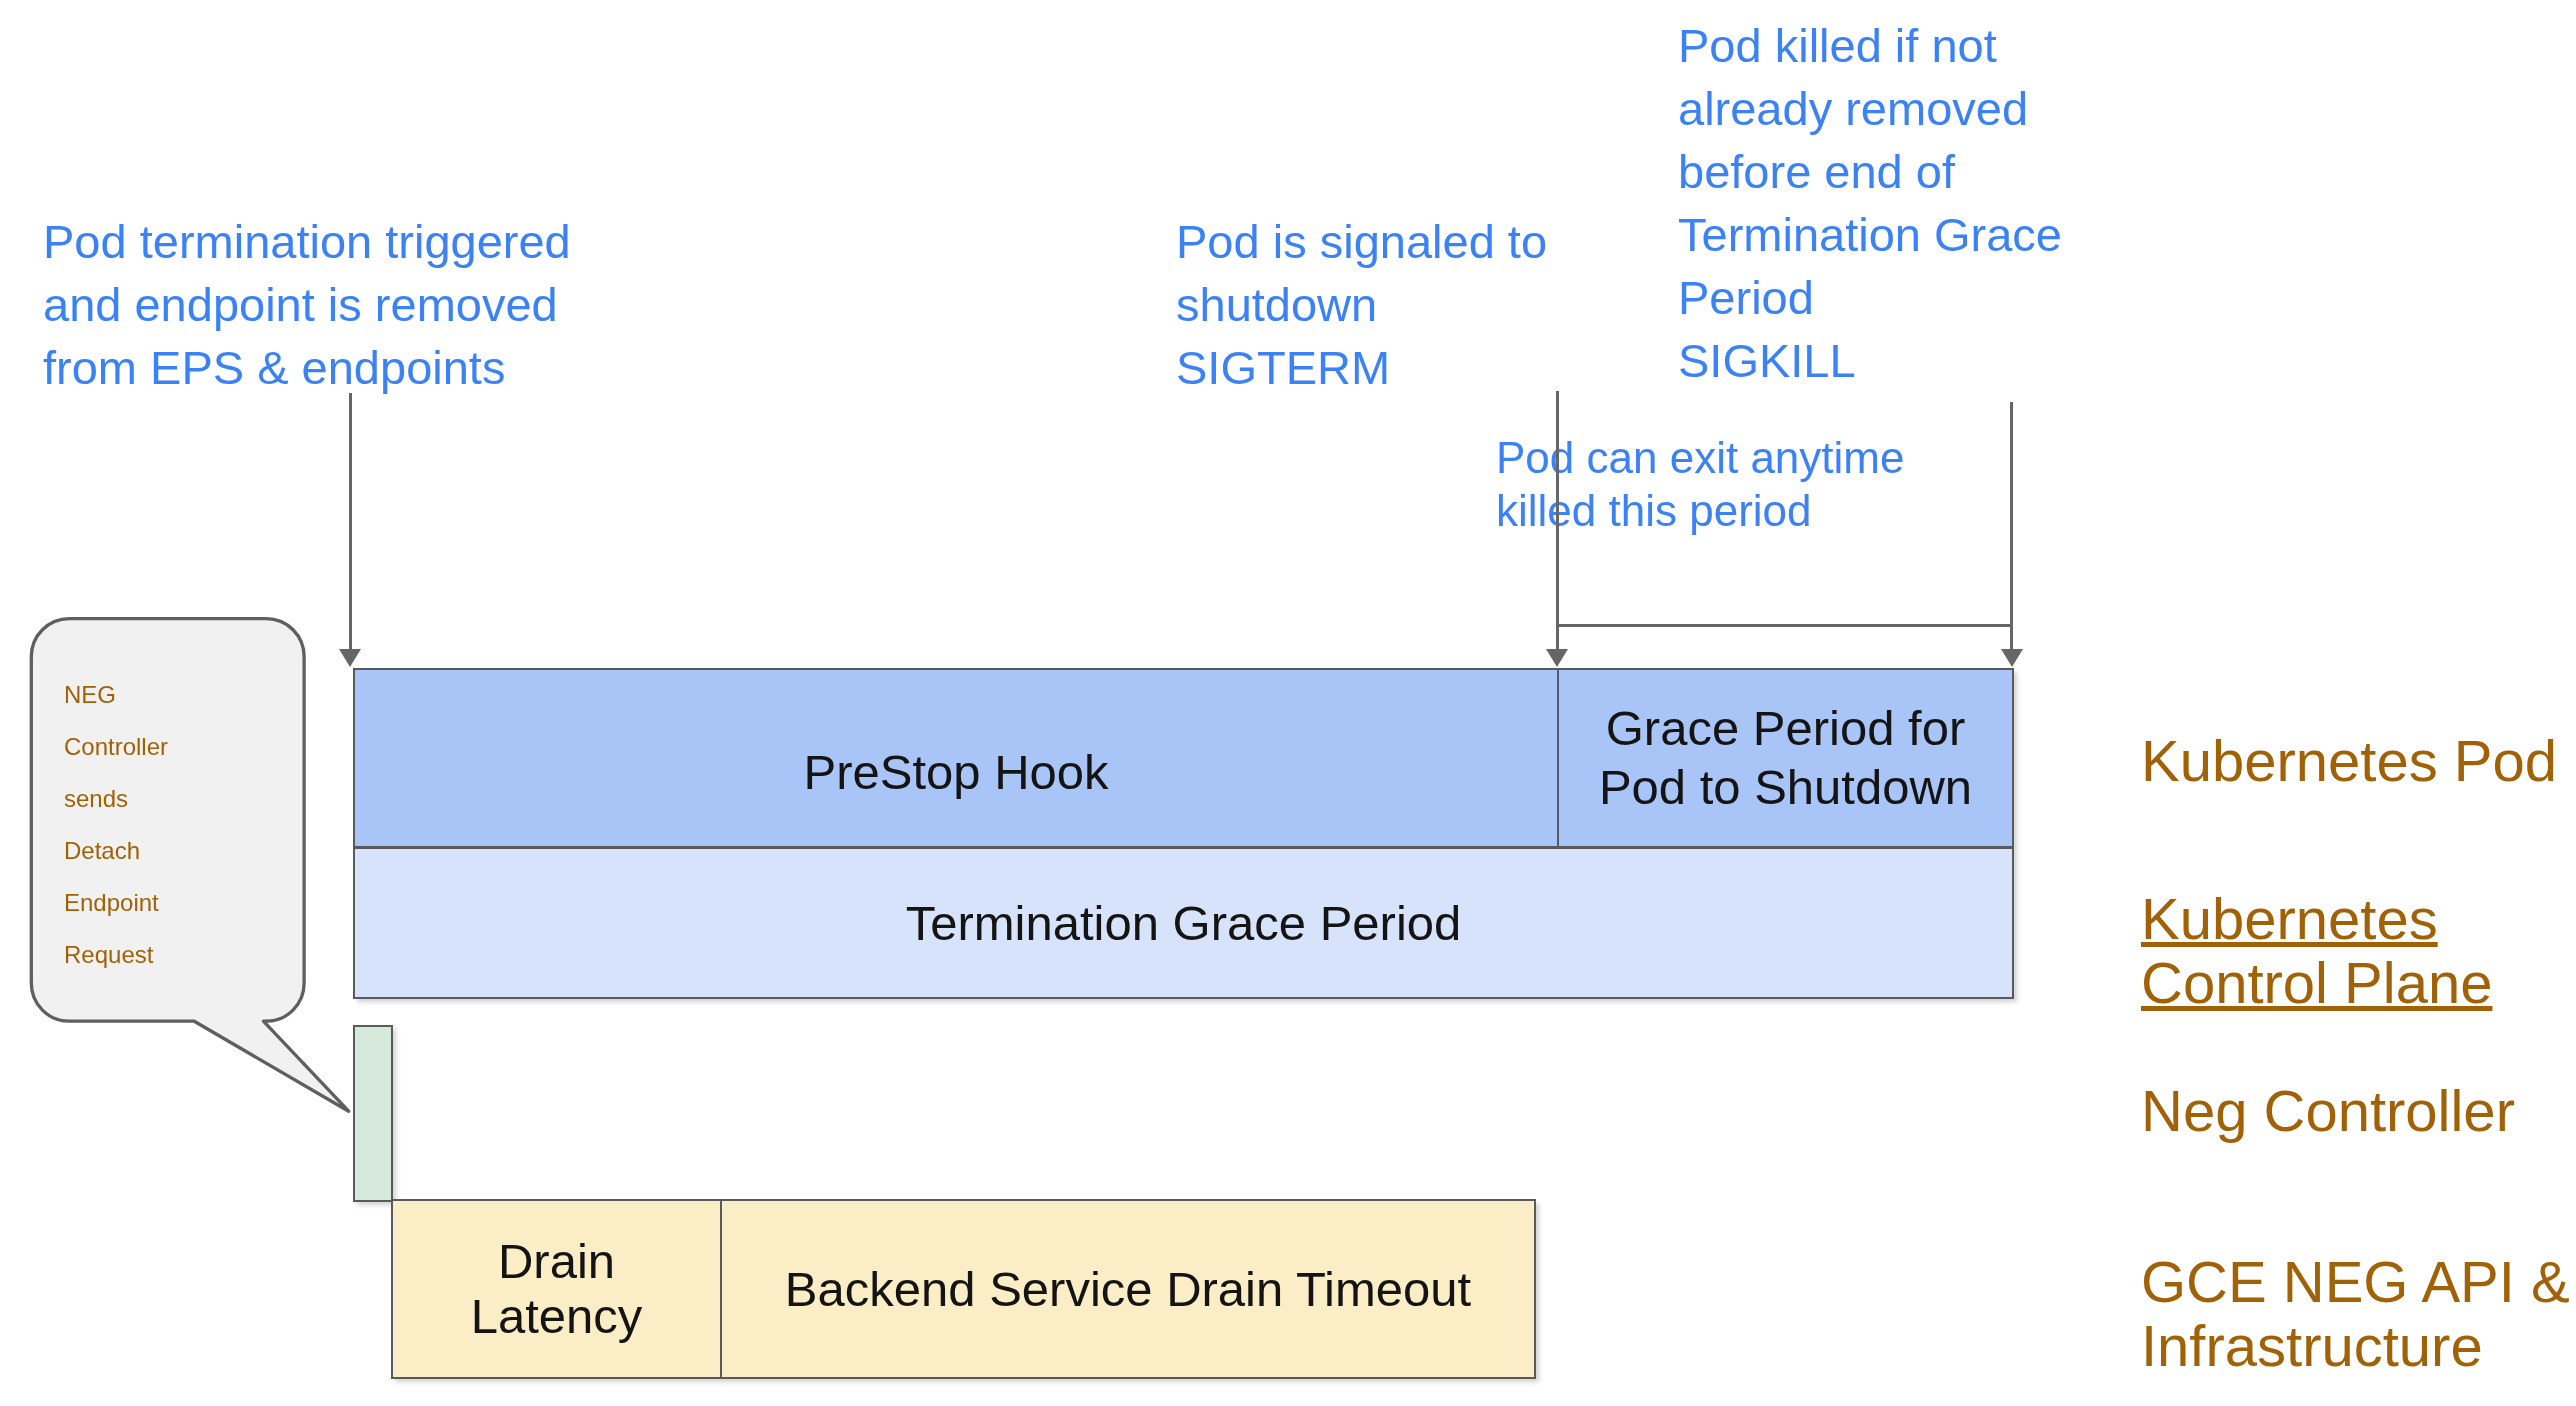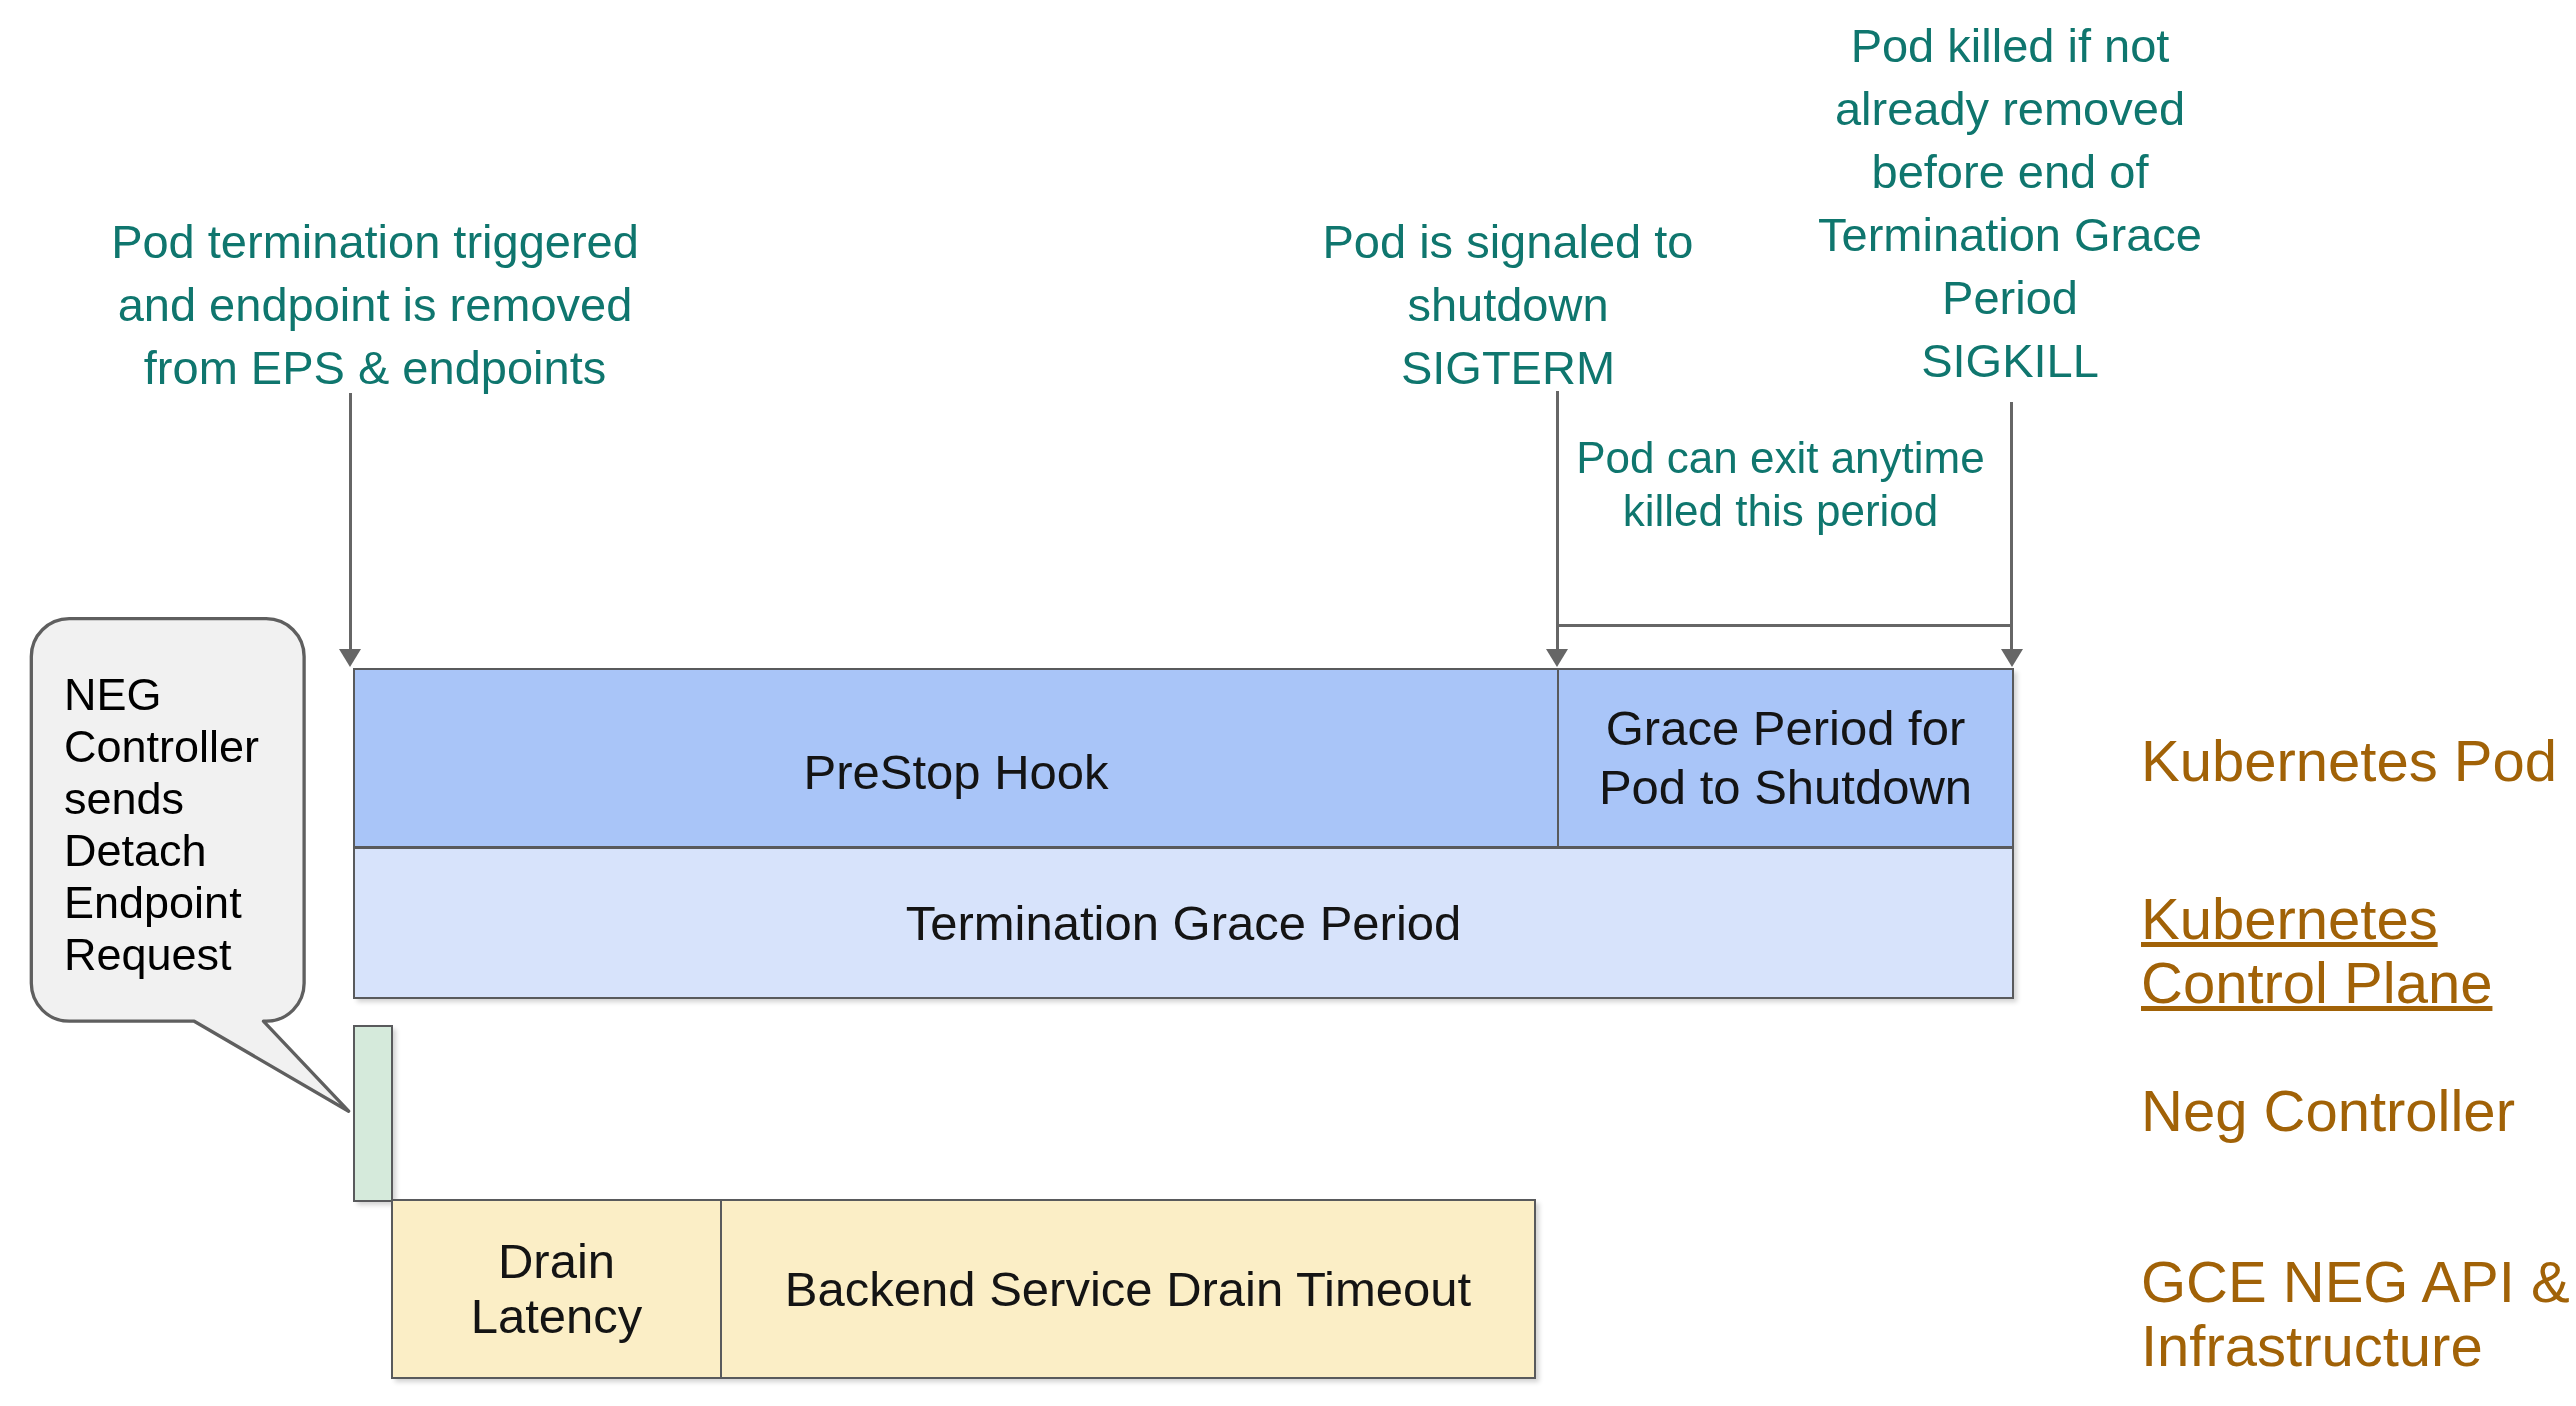--- a/index.html
+++ b/index.html
@@ -3,22 +3,22 @@
 <meta charset="utf-8">
 <style>
   html,body{margin:0;padding:0;background:#ffffff;}
   body{
     width:2576px;height:1406px;position:relative;overflow:hidden;
     font-family:"Liberation Sans","DejaVu Sans",sans-serif;
     color:#1b1b1b;
   }
   
   .ann{
-    position:absolute;text-align:center;white-space:pre-line;
-    font-size:47px;line-height:63px;color:#0f766e;
+    position:absolute;white-space:pre-line;
+    font-size:47px;line-height:63px;color:#3b82f6;
   }
   .ann-small{font-size:44px;line-height:53px;}
   
   .vline{position:absolute;width:2.8px;background:#666666;}
   .hline{position:absolute;height:2.8px;background:#666666;}
   .arrow-down{
     position:absolute;width:0;height:0;
     border-left:11.4px solid transparent;border-right:11.4px solid transparent;
     border-top:18px solid #666666;
   }
@@ -40,21 +40,21 @@
   .bar-yellow{background:#fbeec6;}
   
   .row-label{
     position:absolute;left:2141px;font-size:58px;line-height:64px;
     white-space:pre-line;color:#a16207;
   }
   
   .bubble-svg{position:absolute;left:19px;top:607px;overflow:visible;}
   .bubble-text{
     position:absolute;left:64px;top:669px;width:237px;
-    font-size:45px;line-height:52px;white-space:pre-line;color:#000000;
+    font-size:24px;line-height:52px;white-space:pre-line;color:#a16207;
   }
 </style>
 </head>
 <body>
 
 <div>
 
   <div class="ann" style="left:43px;top:210px;width:664px;">Pod termination triggered
 and endpoint is removed
 from EPS &amp; endpoints</div>

